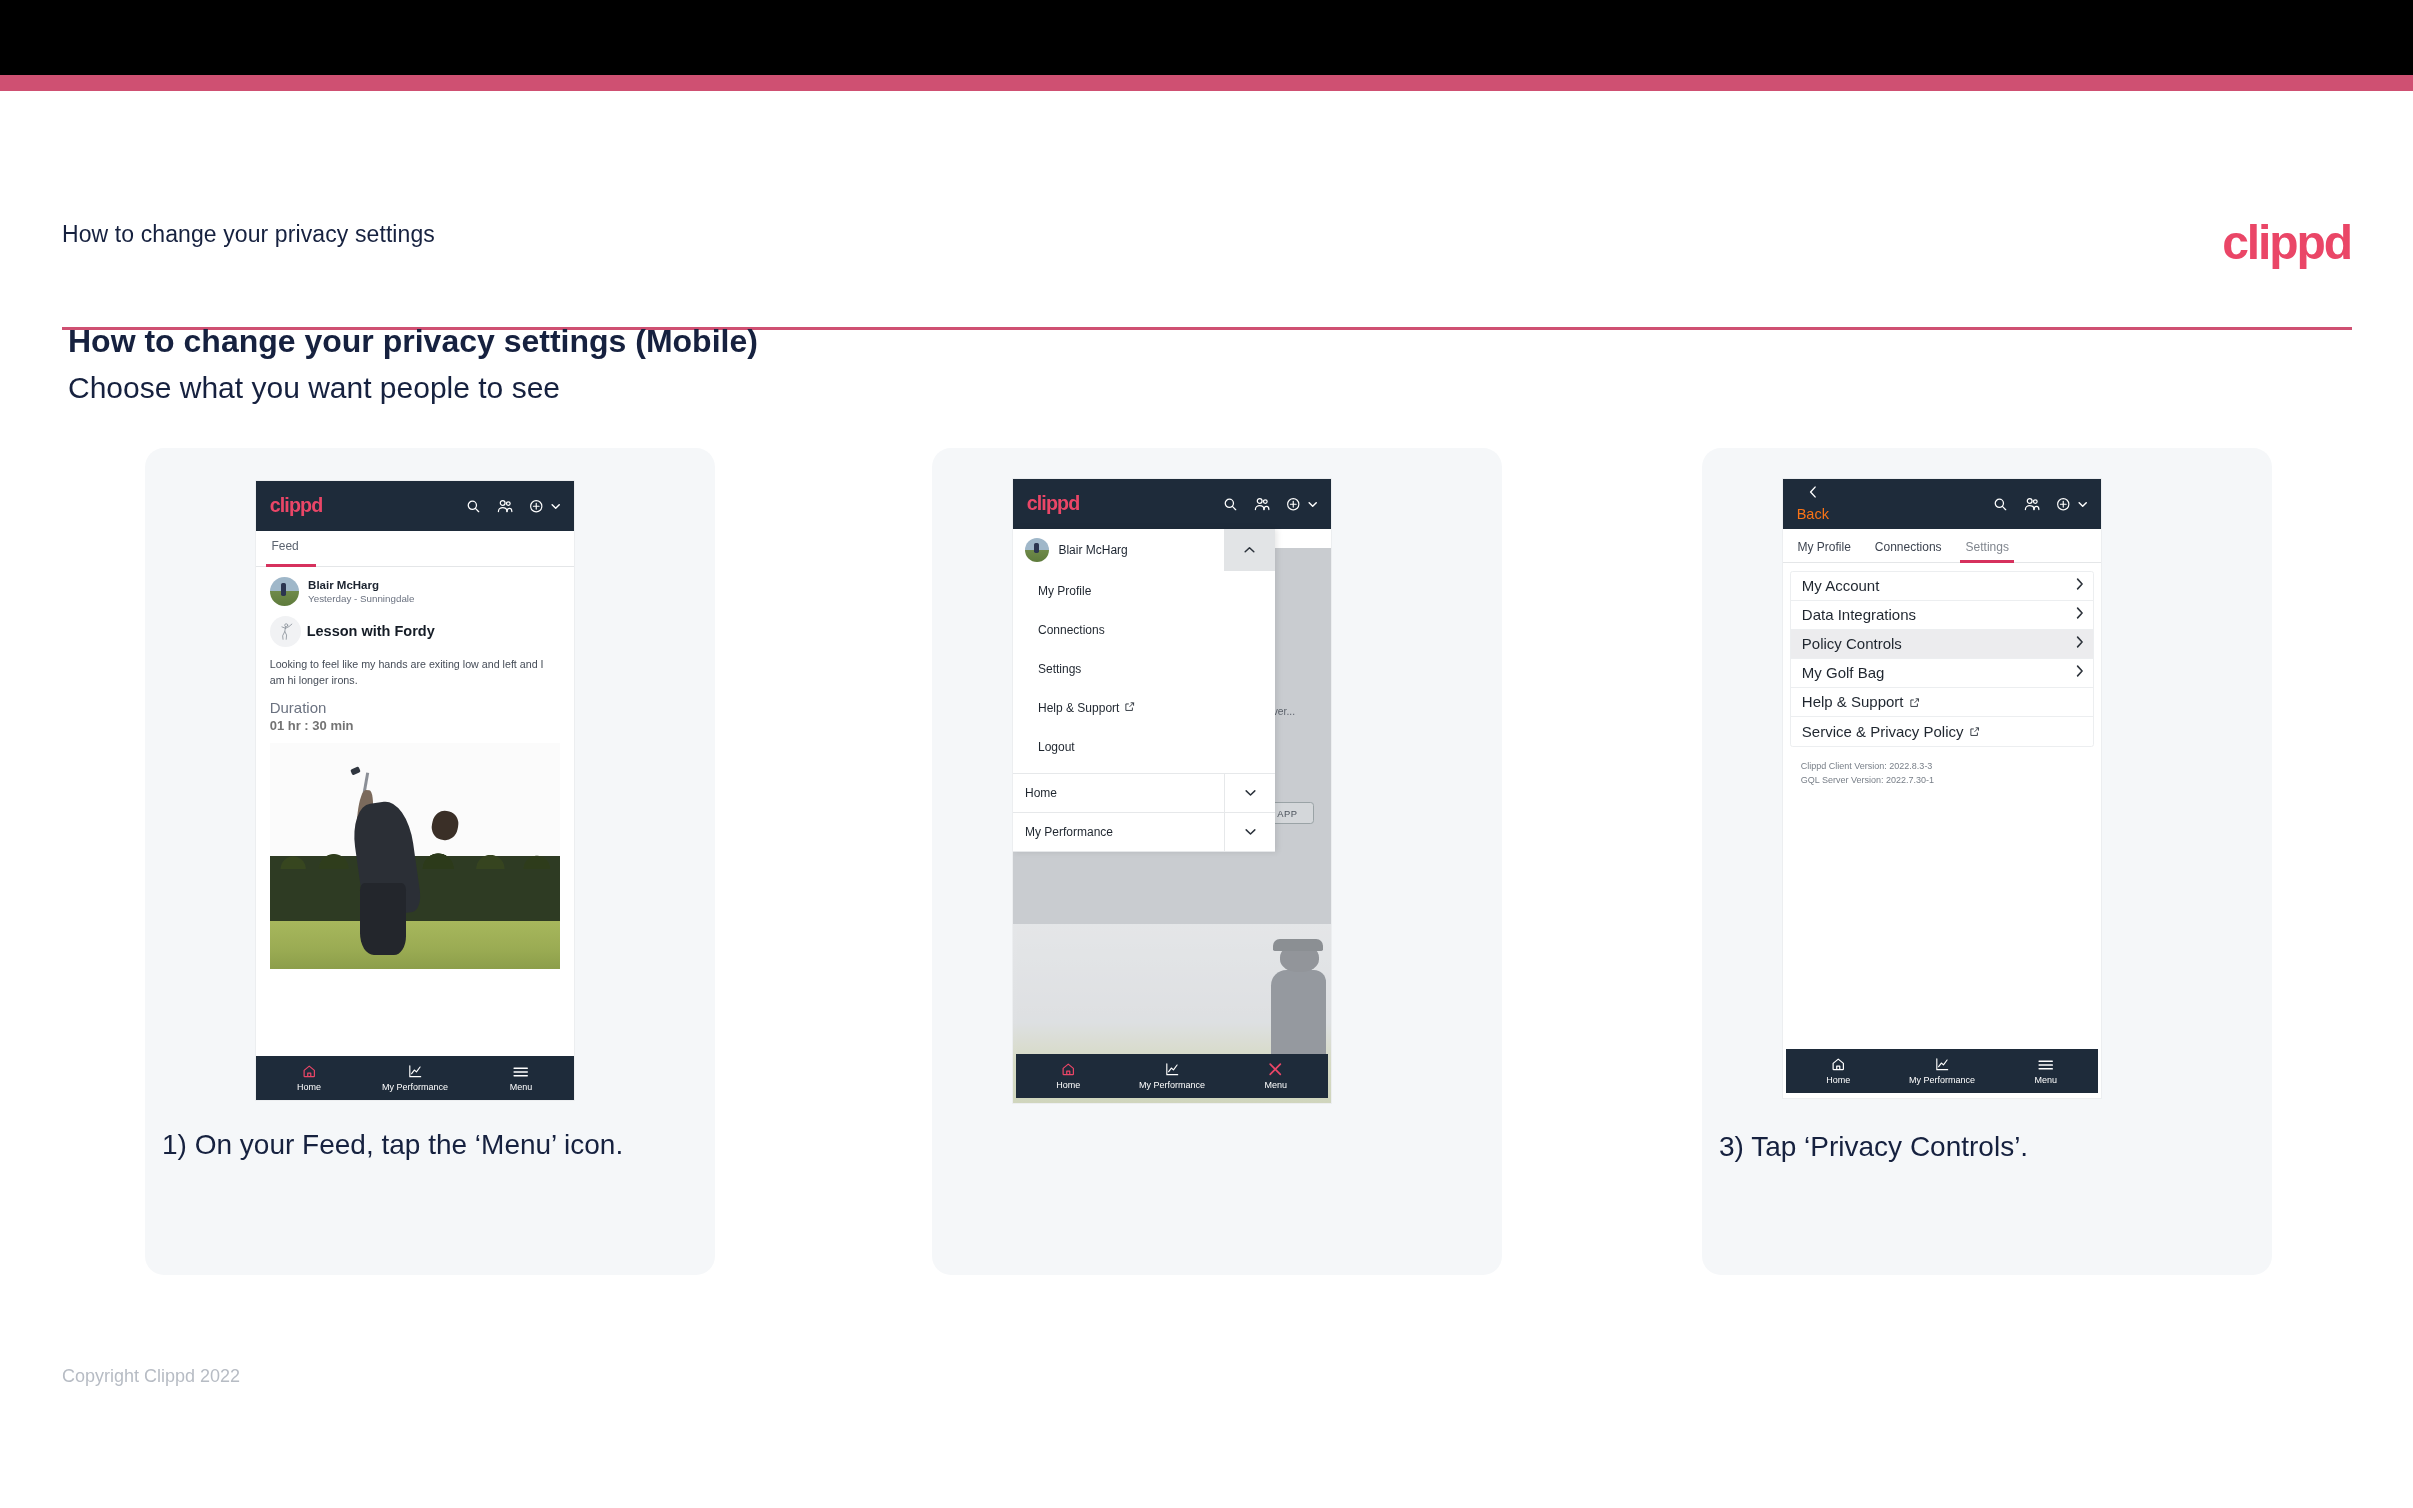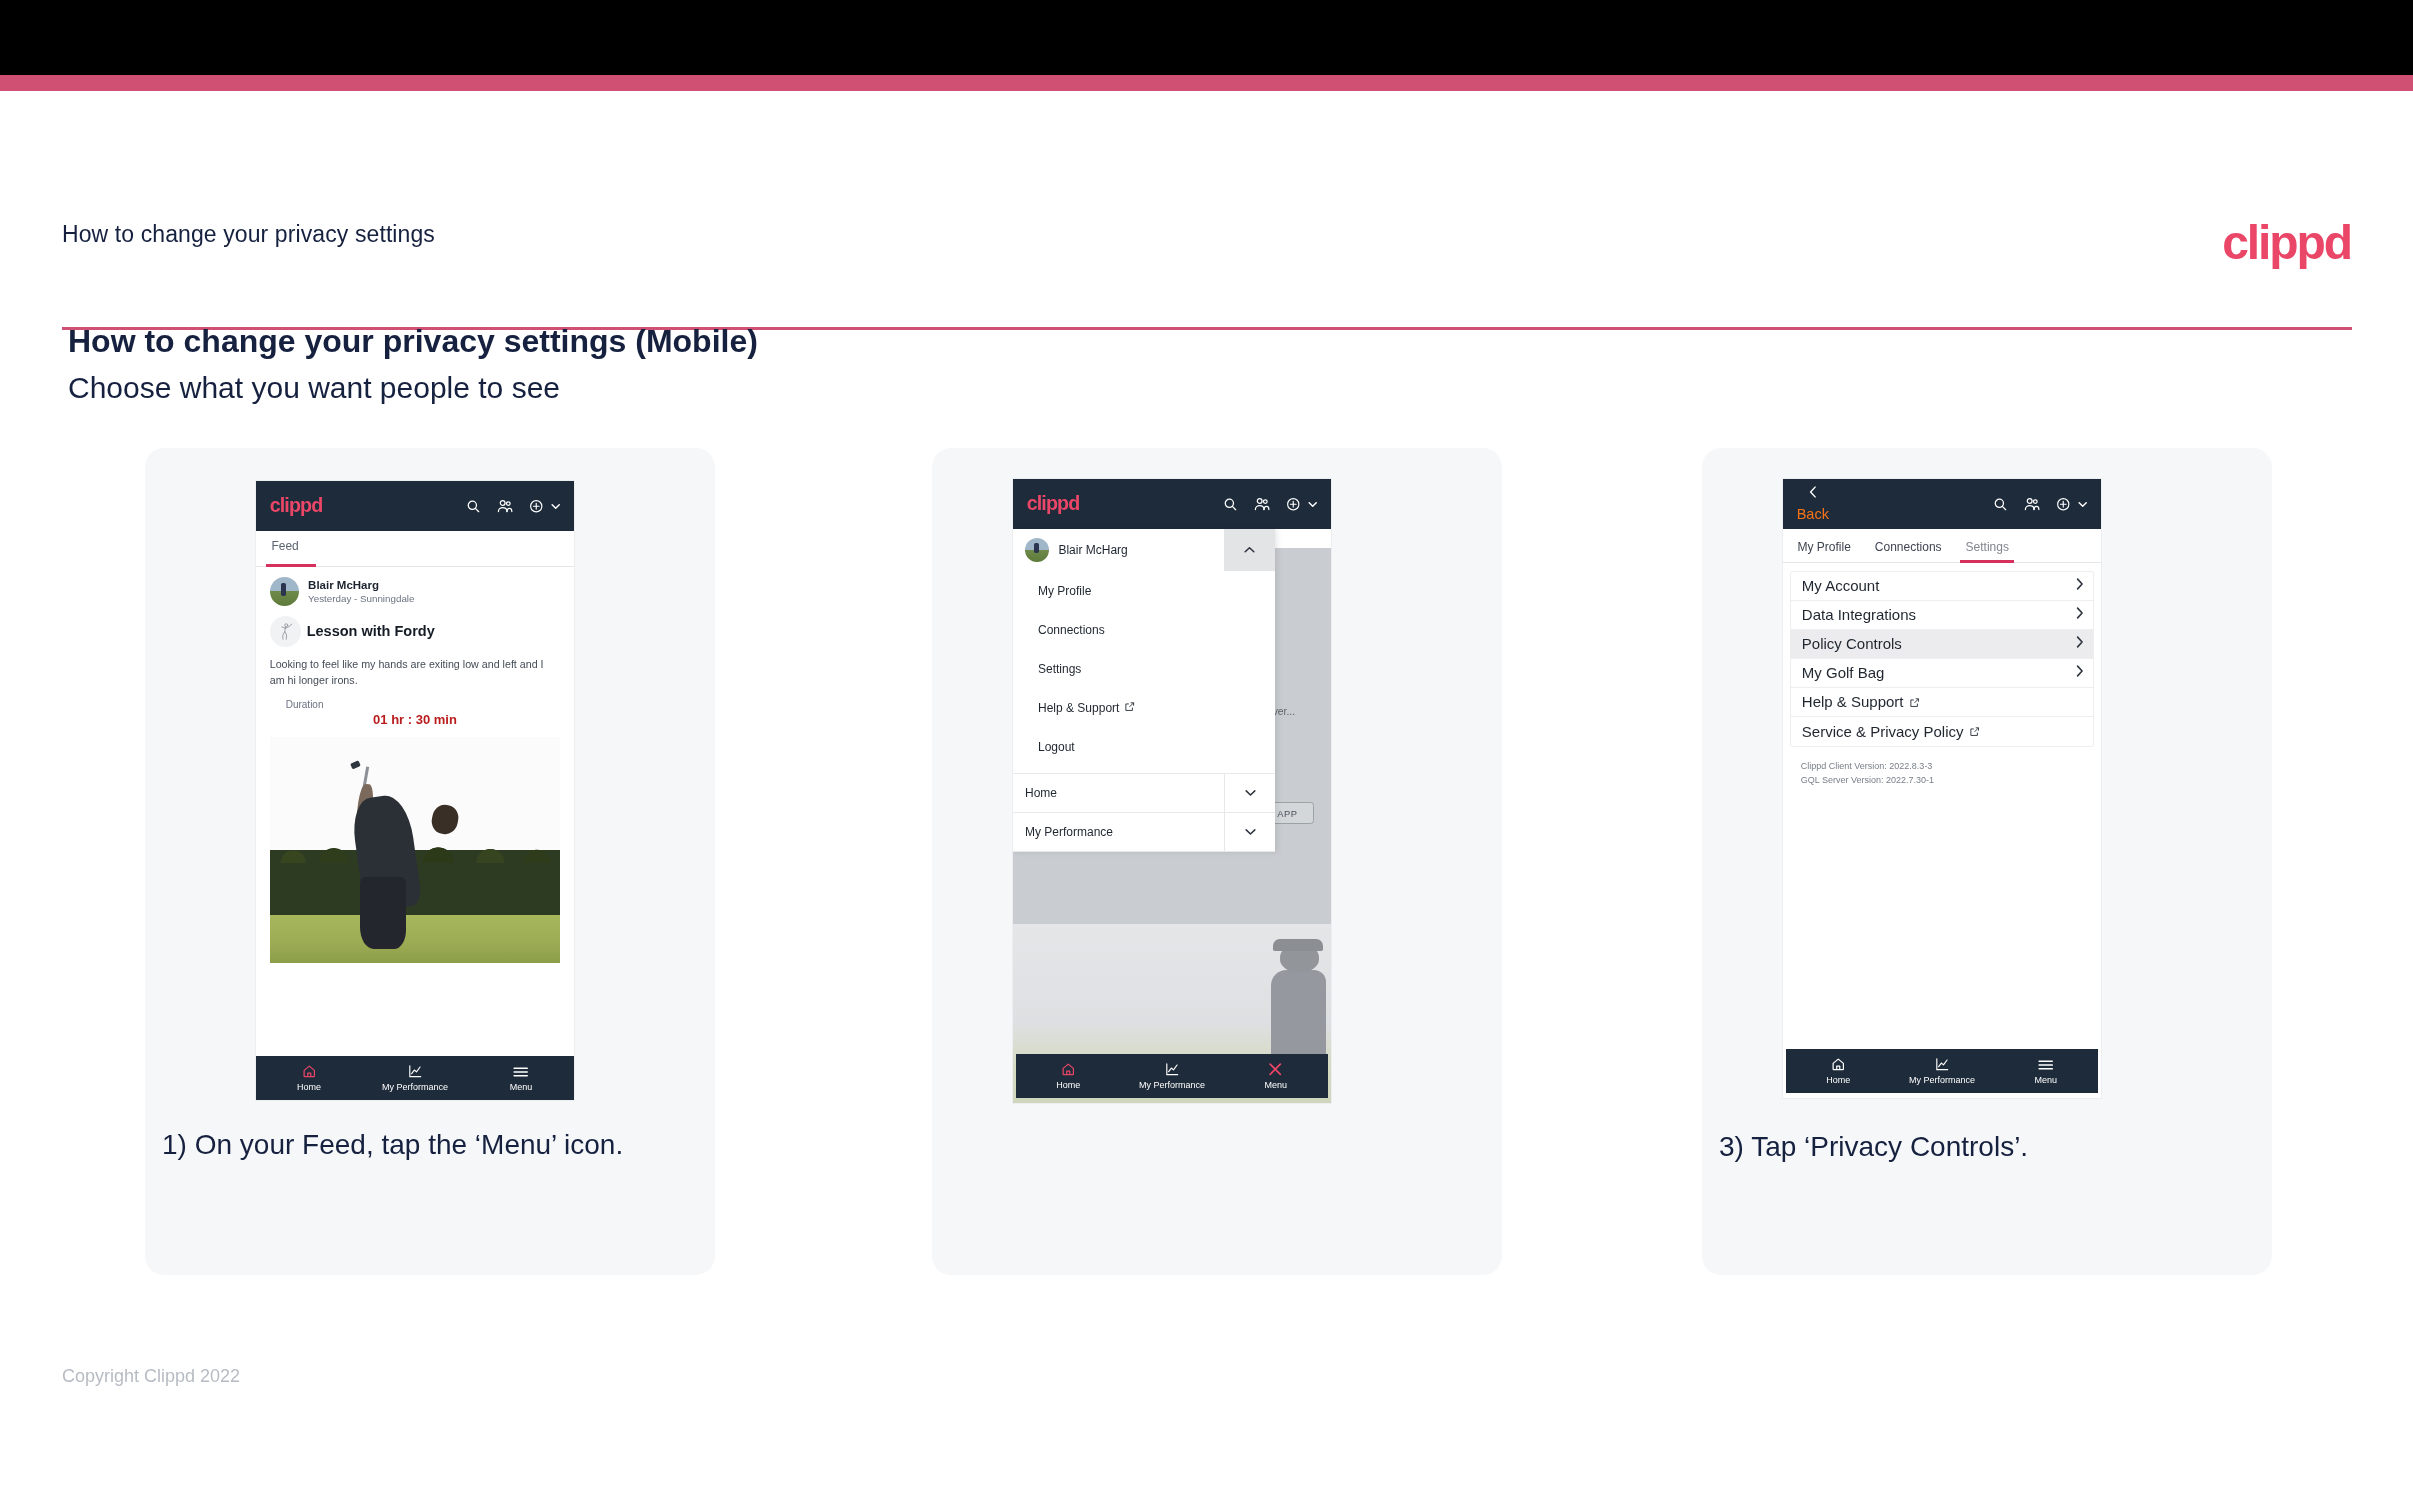--- a/index.html
+++ b/index.html
@@ -105,22 +105,22 @@
   }
   .post-name { font-size:11.5px; font-weight:bold; color:#1c2430; line-height:1.25; }
   .post-meta { font-size:9.8px; color:#6b7280; line-height:1.35; }
   .lesson-row { display:flex; align-items:center; gap:6px; margin-top:9.4px; }
   .lesson-icon {
     width:31px; height:31px; border-radius:50%; background:#f1f2f4; flex:0 0 31px;
     display:flex; align-items:center; justify-content:center;
   }
   .lesson-title { font-size:14.5px; font-weight:bold; color:#151c26; }
   .post-body { margin-top:9.4px; font-size:10.7px; line-height:1.52; color:#454c57; }
-  .dur-label { margin-top:10.3px; font-size:10px; color:#6b7280;margin-left:16px; }
-  .dur-value { margin-top:1.7px; font-size:13px; font-weight:bold; color:#b91c1c;text-align:center; }
+  .dur-label { margin-top:10.3px; font-size:15px; color:#6b7280; }
+  .dur-value { margin-top:1.7px; font-size:13px; font-weight:bold; color:#737373; }
 
   
   .photo {
     margin-top:10.3px; width:100%; height:226px; position:relative; overflow:hidden;
     background:#ffffff;
   }
   .sky { position:absolute; inset:0; background:#fbfbfb; }
   .treeline { position:absolute; left:0; right:0; top:50%; height:33%; background:#2e3b23; }
   .treeline::before{
     content:""; position:absolute; left:0; right:0; top:-8.5px; height:22px;

